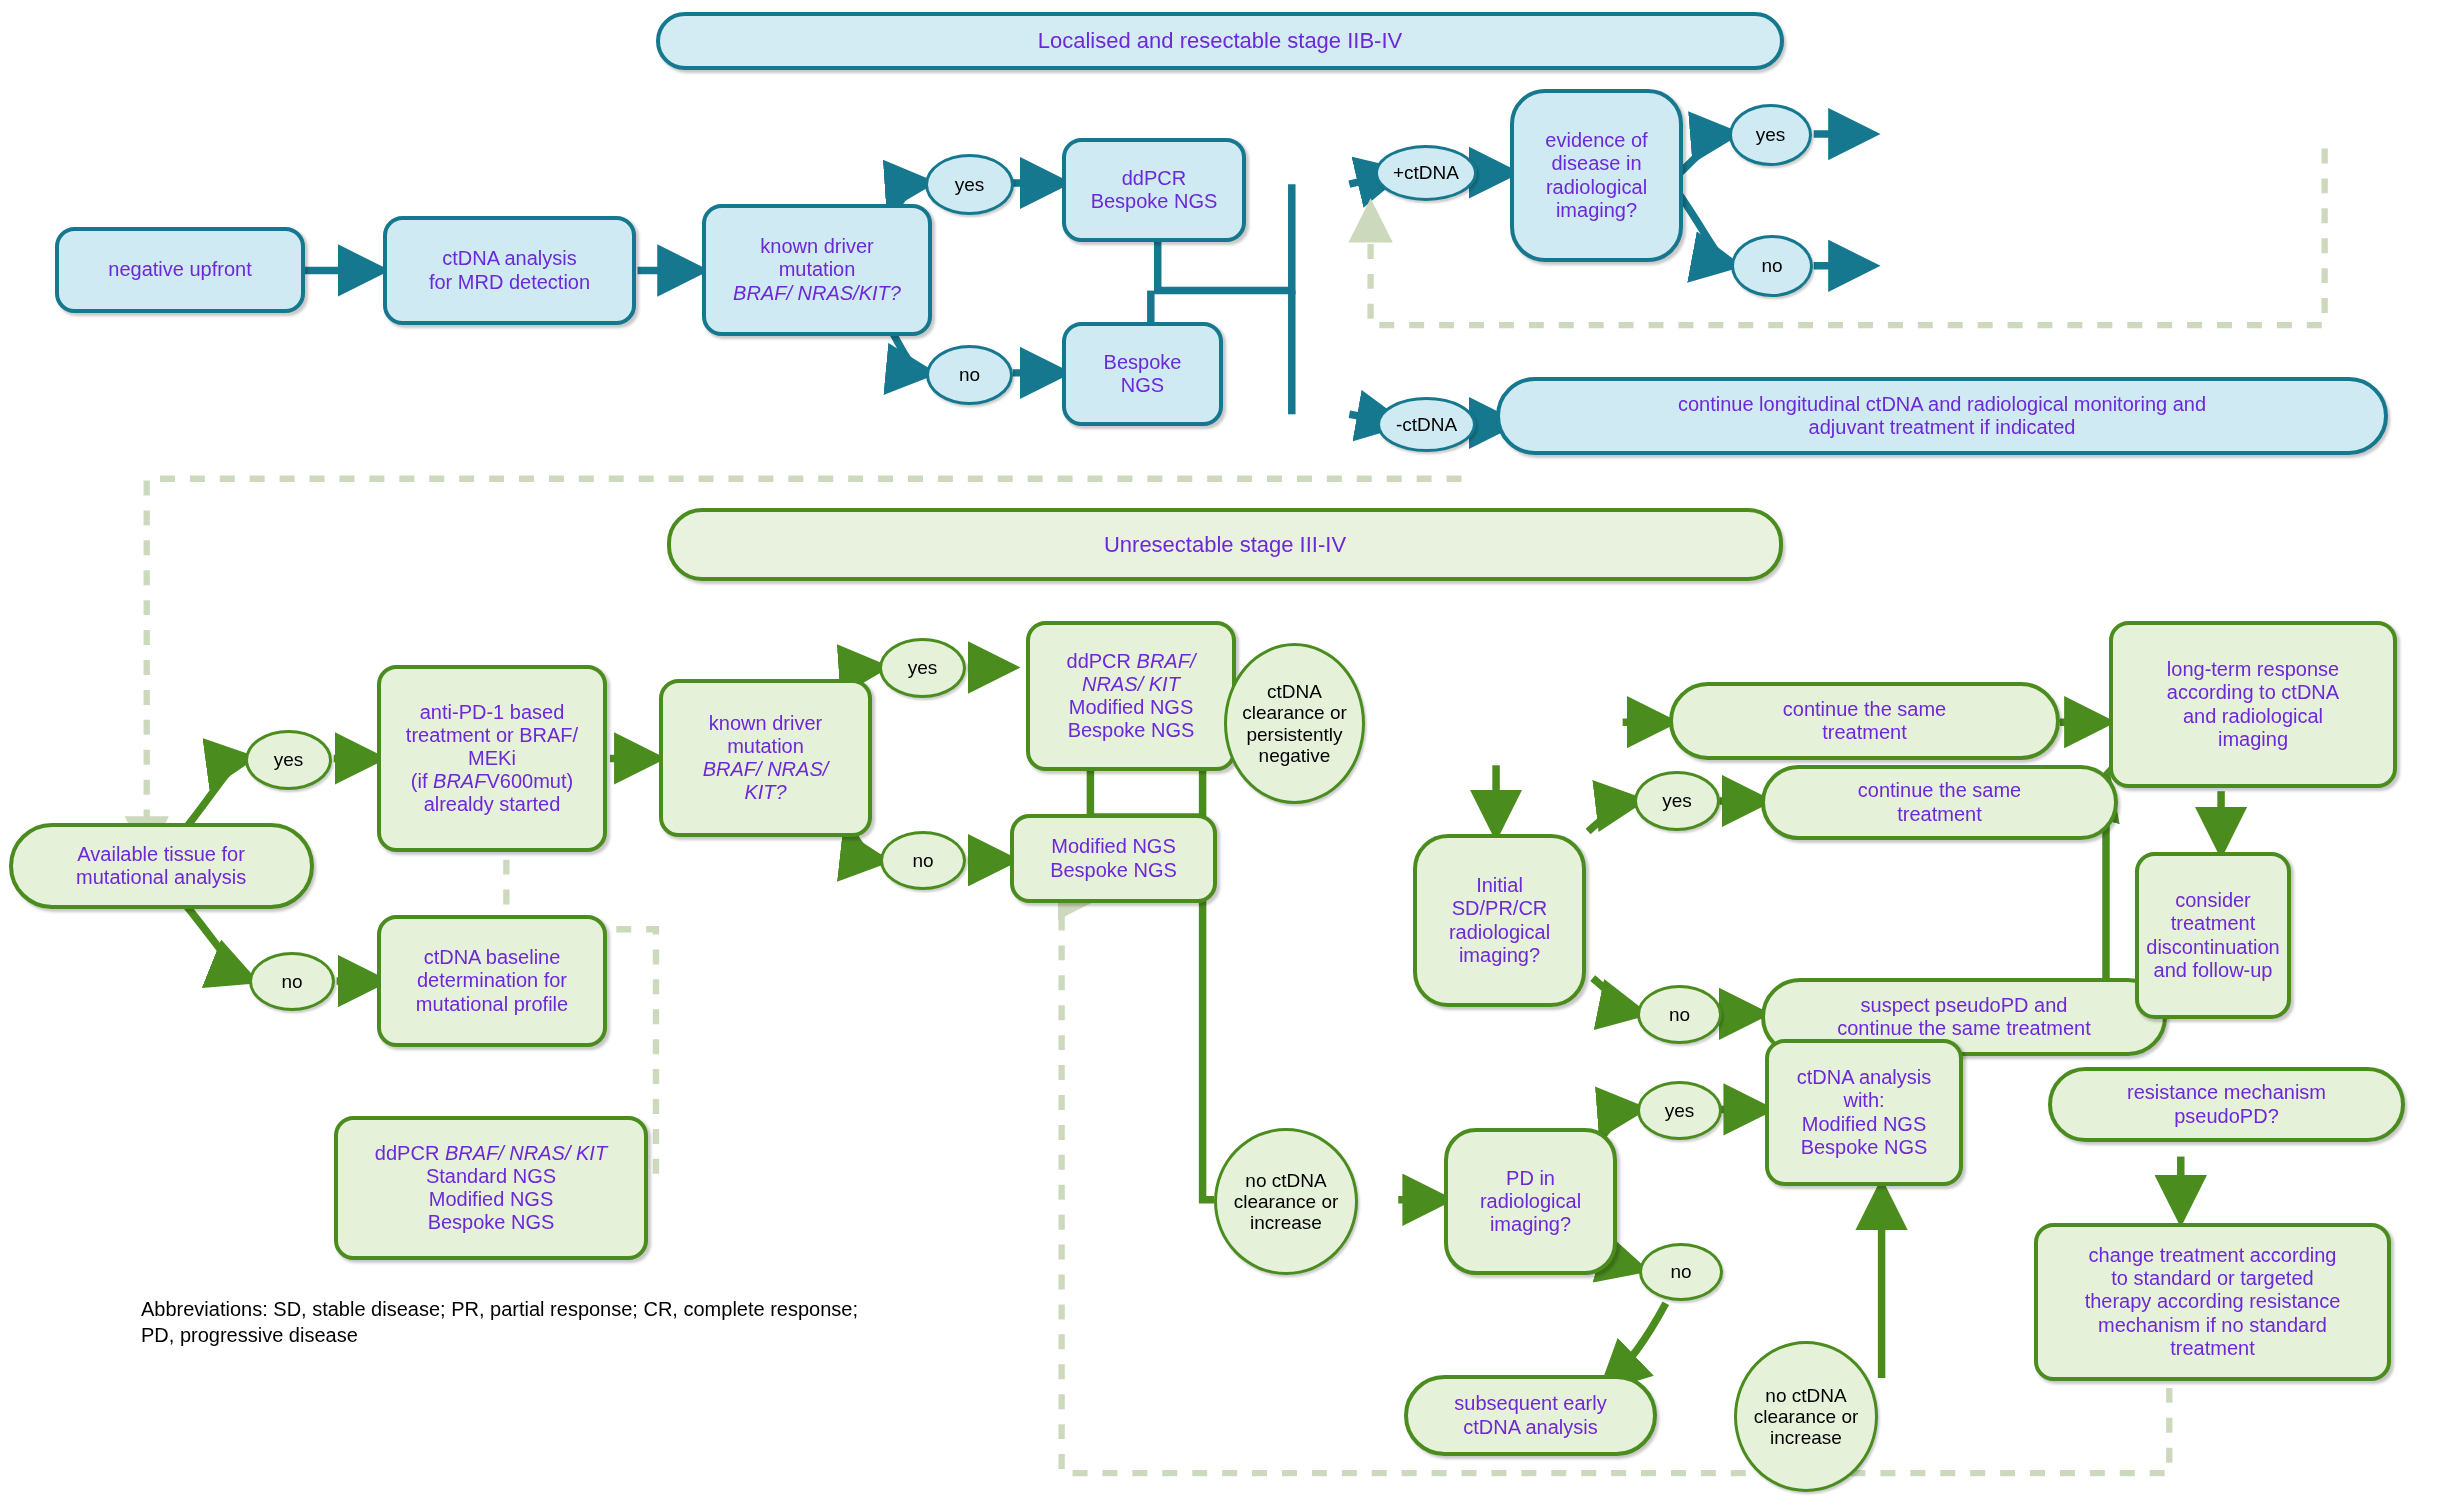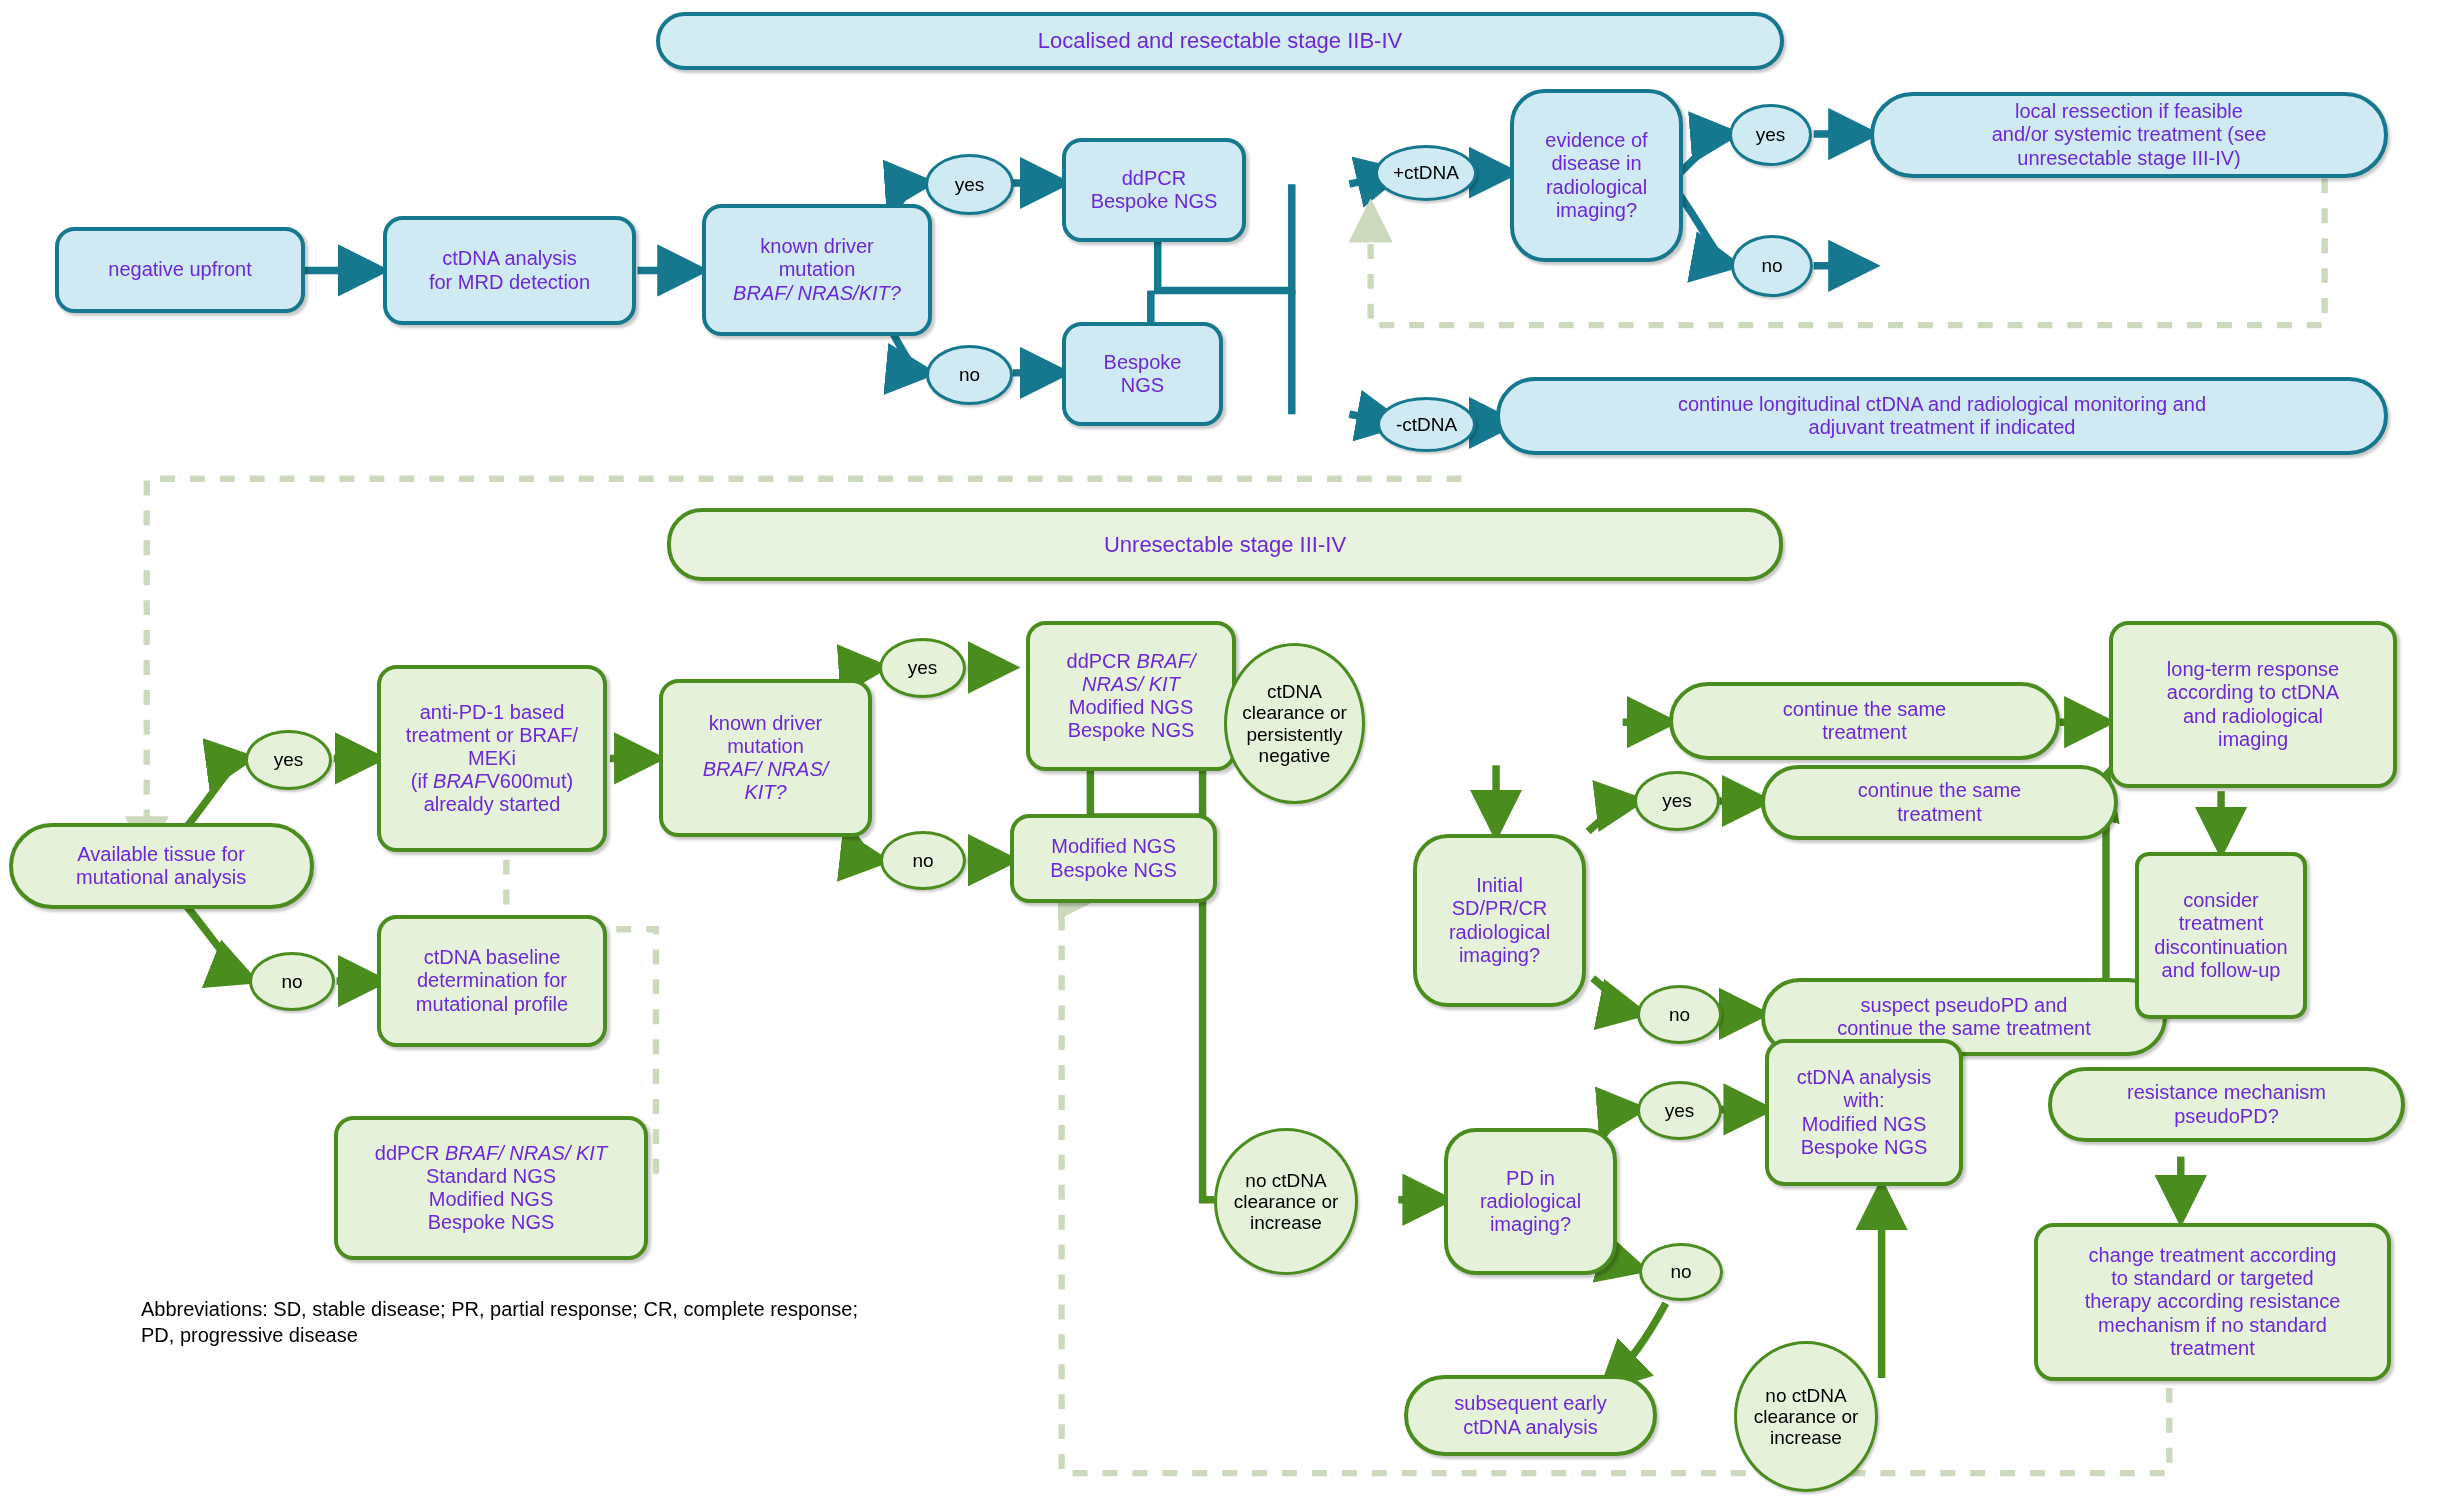--- a/index.html
+++ b/index.html
@@ -164,25 +164,20 @@
     <span>imaging?</span>
   </div>
 
   <div class="ell teal" style="left:1729px;top:104px;width:83px;height:62px;">
     <span>yes</span>
   </div>
   <div class="ell teal" style="left:1731px;top:235px;width:82px;height:62px;">
     <span>no</span>
   </div>
 
-  <div class="node teal pill" style="left:1870px;top:92px;width:518px;height:86px;flex-direction:column;">
-    <span>local ressection if feasible</span>
-    <span>and/or systemic treatment (see</span>
-    <span>unresectable stage III-IV)</span>
-  </div>
 
 
   <div class="node teal pill" style="left:1496px;top:377px;width:892px;height:78px;flex-direction:column;">
     <span>continue longitudinal ctDNA and radiological monitoring and</span>
     <span>adjuvant treatment if indicated</span>
   </div>
 
   <div class="node green banner" style="left:667px;top:508px;width:1116px;height:73px;">Unresectable stage III-IV</div>
 
   <div class="node green pill" style="left:8.6px;top:823px;width:305px;height:86px;flex-direction:column;">
@@ -281,21 +276,21 @@
     <span>continue the same treatment</span>
   </div>
 
   <div class="node green" style="left:2109px;top:621px;width:288px;height:167px;flex-direction:column;">
     <span>long-term  response</span>
     <span>according to ctDNA</span>
     <span>and radiological</span>
     <span>imaging</span>
   </div>
 
-  <div class="node green" style="left:2135px;top:852px;width:172px;height:167px;flex-direction:column;border-radius:14px;">
+  <div class="node green" style="left:2135px;top:852px;width:156px;height:167px;flex-direction:column;">
     <span>consider</span>
     <span>treatment</span>
     <span>discontinuation</span>
     <span>and follow-up</span>
   </div>
 
   <div class="ell green" style="left:1214px;top:1128px;width:144px;height:147px;flex-direction:column;display:flex;">
     <span class="sm" style="display:block;width:100%;">no ctDNA</span>
     <span class="sm" style="display:block;width:100%;">clearance or</span>
     <span class="sm" style="display:block;width:100%;">increase</span>

